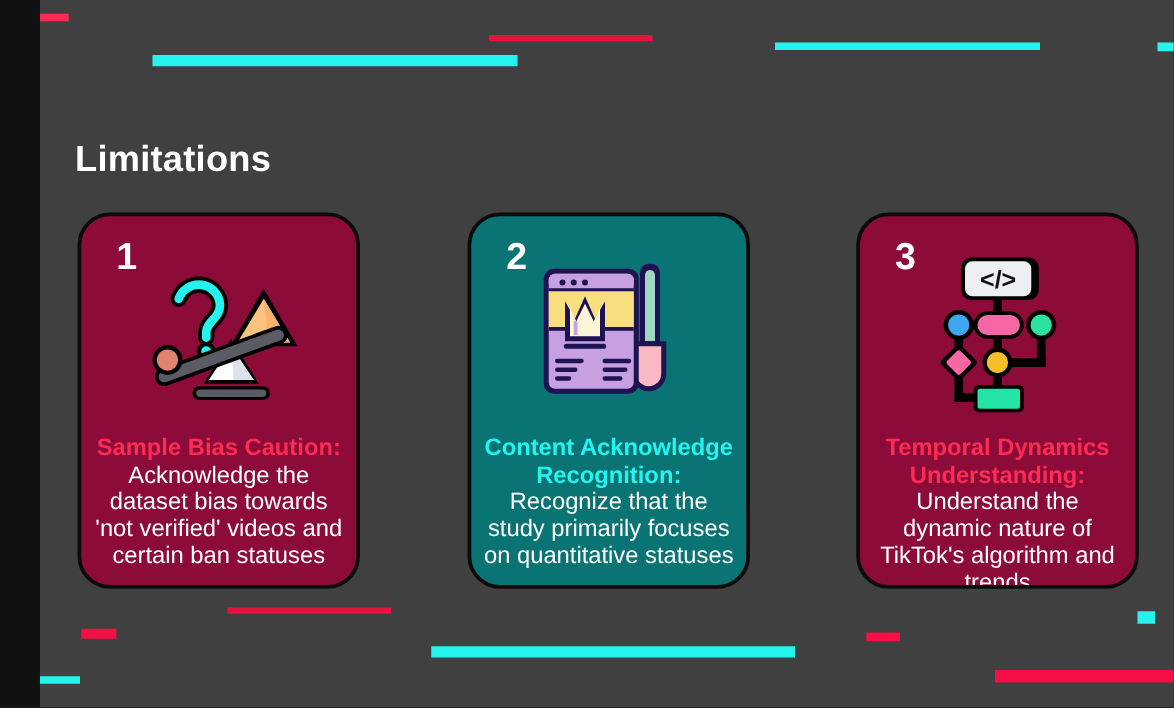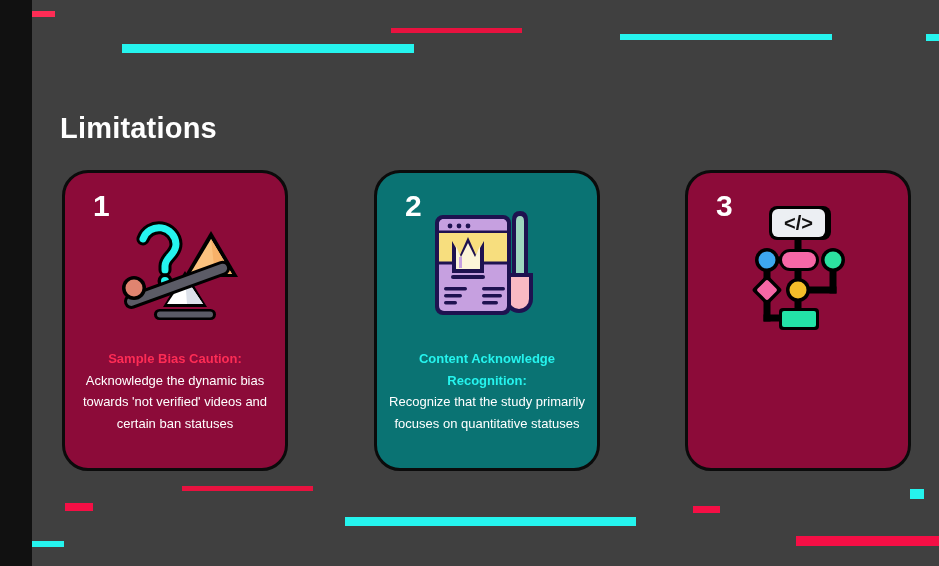--- a/index.html
+++ b/index.html
@@ -77,21 +77,21 @@
     align-items: center;
     justify-content: center;
   }
 
   .card-text {
     position: absolute;
     left: 8px;
     right: 8px;
     top: 175px;
     text-align: center;
-    font-size: 13px;
+    font-size: 19px;
     line-height: 21.5px;
     color: #ffffff;
   }
   .card-head {
     font-weight: 700;
     display: block;
   }
   .head-pink { color: #FE2C55; }
   .head-cyan { color: #25F4EE; }
   .card-body { display: block; }
@@ -145,21 +145,21 @@
             <rect x="12" y="79" width="112" height="15" rx="7.5" fill="#000"></rect>
             <rect x="15" y="82" width="106" height="9" rx="4.5" fill="#5B5B66"></rect>
           </g>
 
           <circle cx="25" cy="89" r="12" fill="#000"></circle>
           <circle cx="25" cy="89" r="8.5" fill="#E08470"></circle>
         </svg>
       </div>
       <div class="card-text">
         <span class="card-head head-pink" style="color: rgb(254, 44, 85);">Sample Bias Caution:</span>
-        <span class="card-body">Acknowledge the dynamic bias towards 'not verified' videos and certain ban statuses</span>
+        <span class="card-body">Acknowledge the dataset bias towards 'not verified' videos and certain ban statuses</span>
       </div>
     </div>
 
     <div class="card card-2" style="background: rgb(10, 115, 115);">
       <div class="card-num">2</div>
       <div class="icon-wrap">
         <svg width="120" height="128" viewBox="0 0 120 128">
 
           <path d="M93 10 q8 0 8 9 l0 62 -16 0 0 -62 q0 -9 8 -9 Z" fill="#1E1250"></path>
           <path d="M93 15 q4 0 4 5 l0 52 -8 0 0 -52 q0 -5 4 -5 Z" fill="#9FD7C0"></path>
@@ -231,16 +231,20 @@
           <rect x="21" y="79" width="22" height="22" rx="3" fill="#000" transform="rotate(45 32 90)"></rect>
           <rect x="24.5" y="82.5" width="15" height="15" rx="2" fill="#F767A6" transform="rotate(45 32 90)"></rect>
 
           <circle cx="63" cy="90" r="12" fill="#000"></circle>
           <circle cx="63" cy="90" r="8.5" fill="#F5BE2A"></circle>
 
           <rect x="44" y="108" width="40" height="22" rx="4" fill="#000"></rect>
           <rect x="47" y="111" width="34" height="16" rx="2" fill="#23E3A7"></rect>
         </svg>
       </div>
+      <div class="card-text">
+        <span class="card-head head-pink" style="color: rgb(254, 44, 85);">Temporal Dynamics Understanding:</span>
+        <span class="card-body">Understand the dynamic nature of TikTok's algorithm and trends</span>
+      </div>
     </div>
 
   </div>
 </div>
 
 </body></html>

